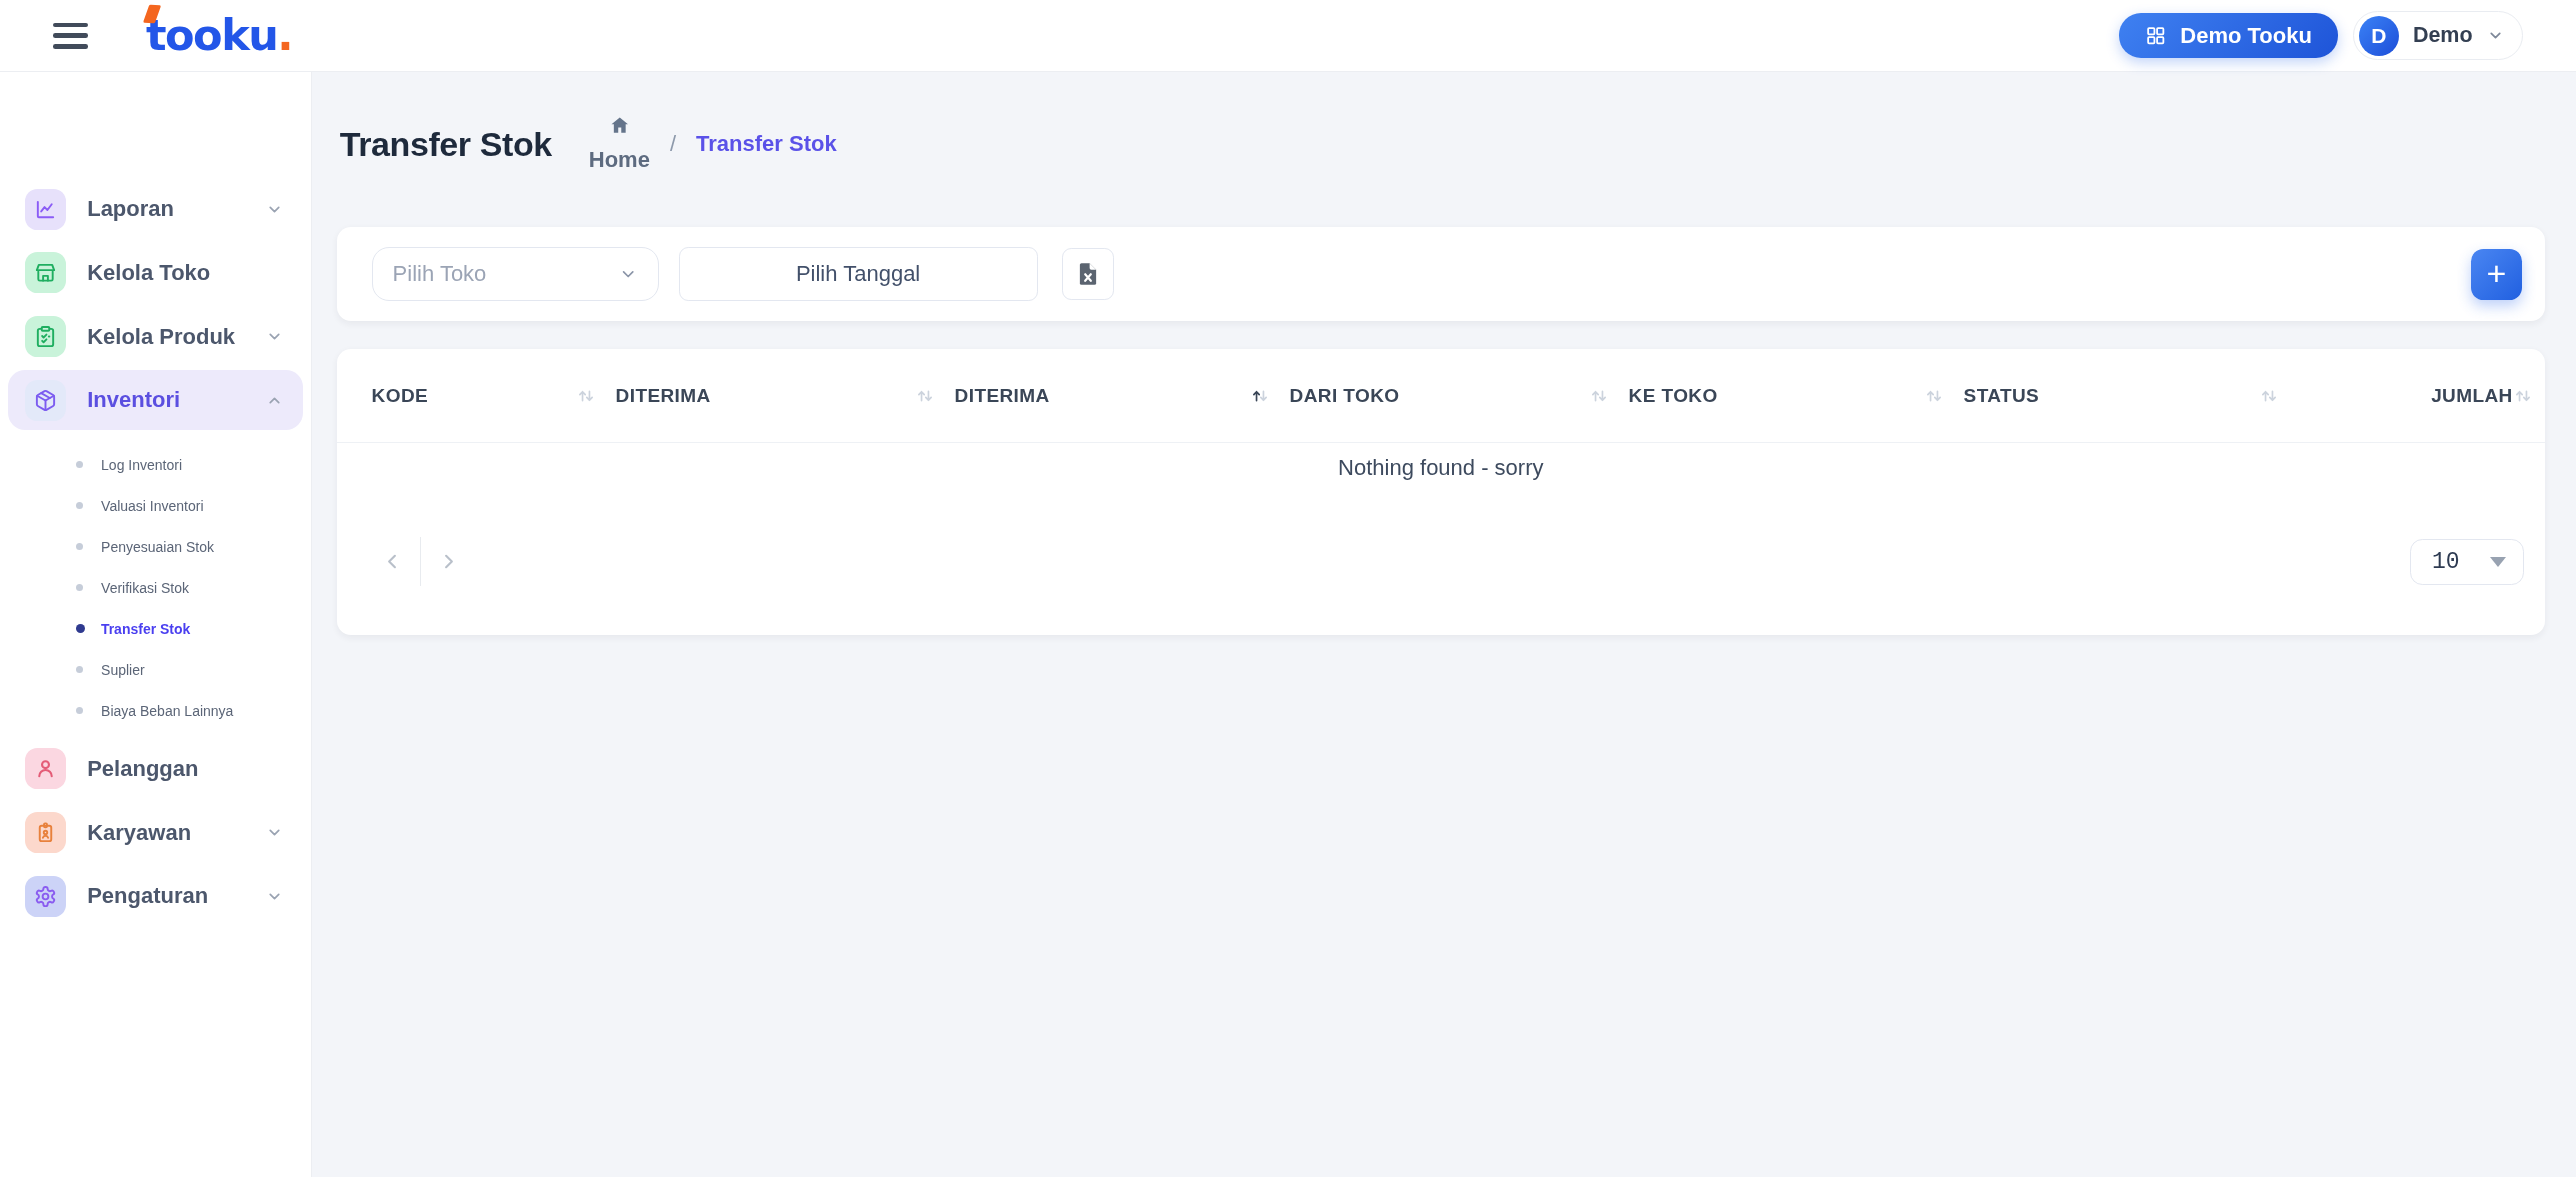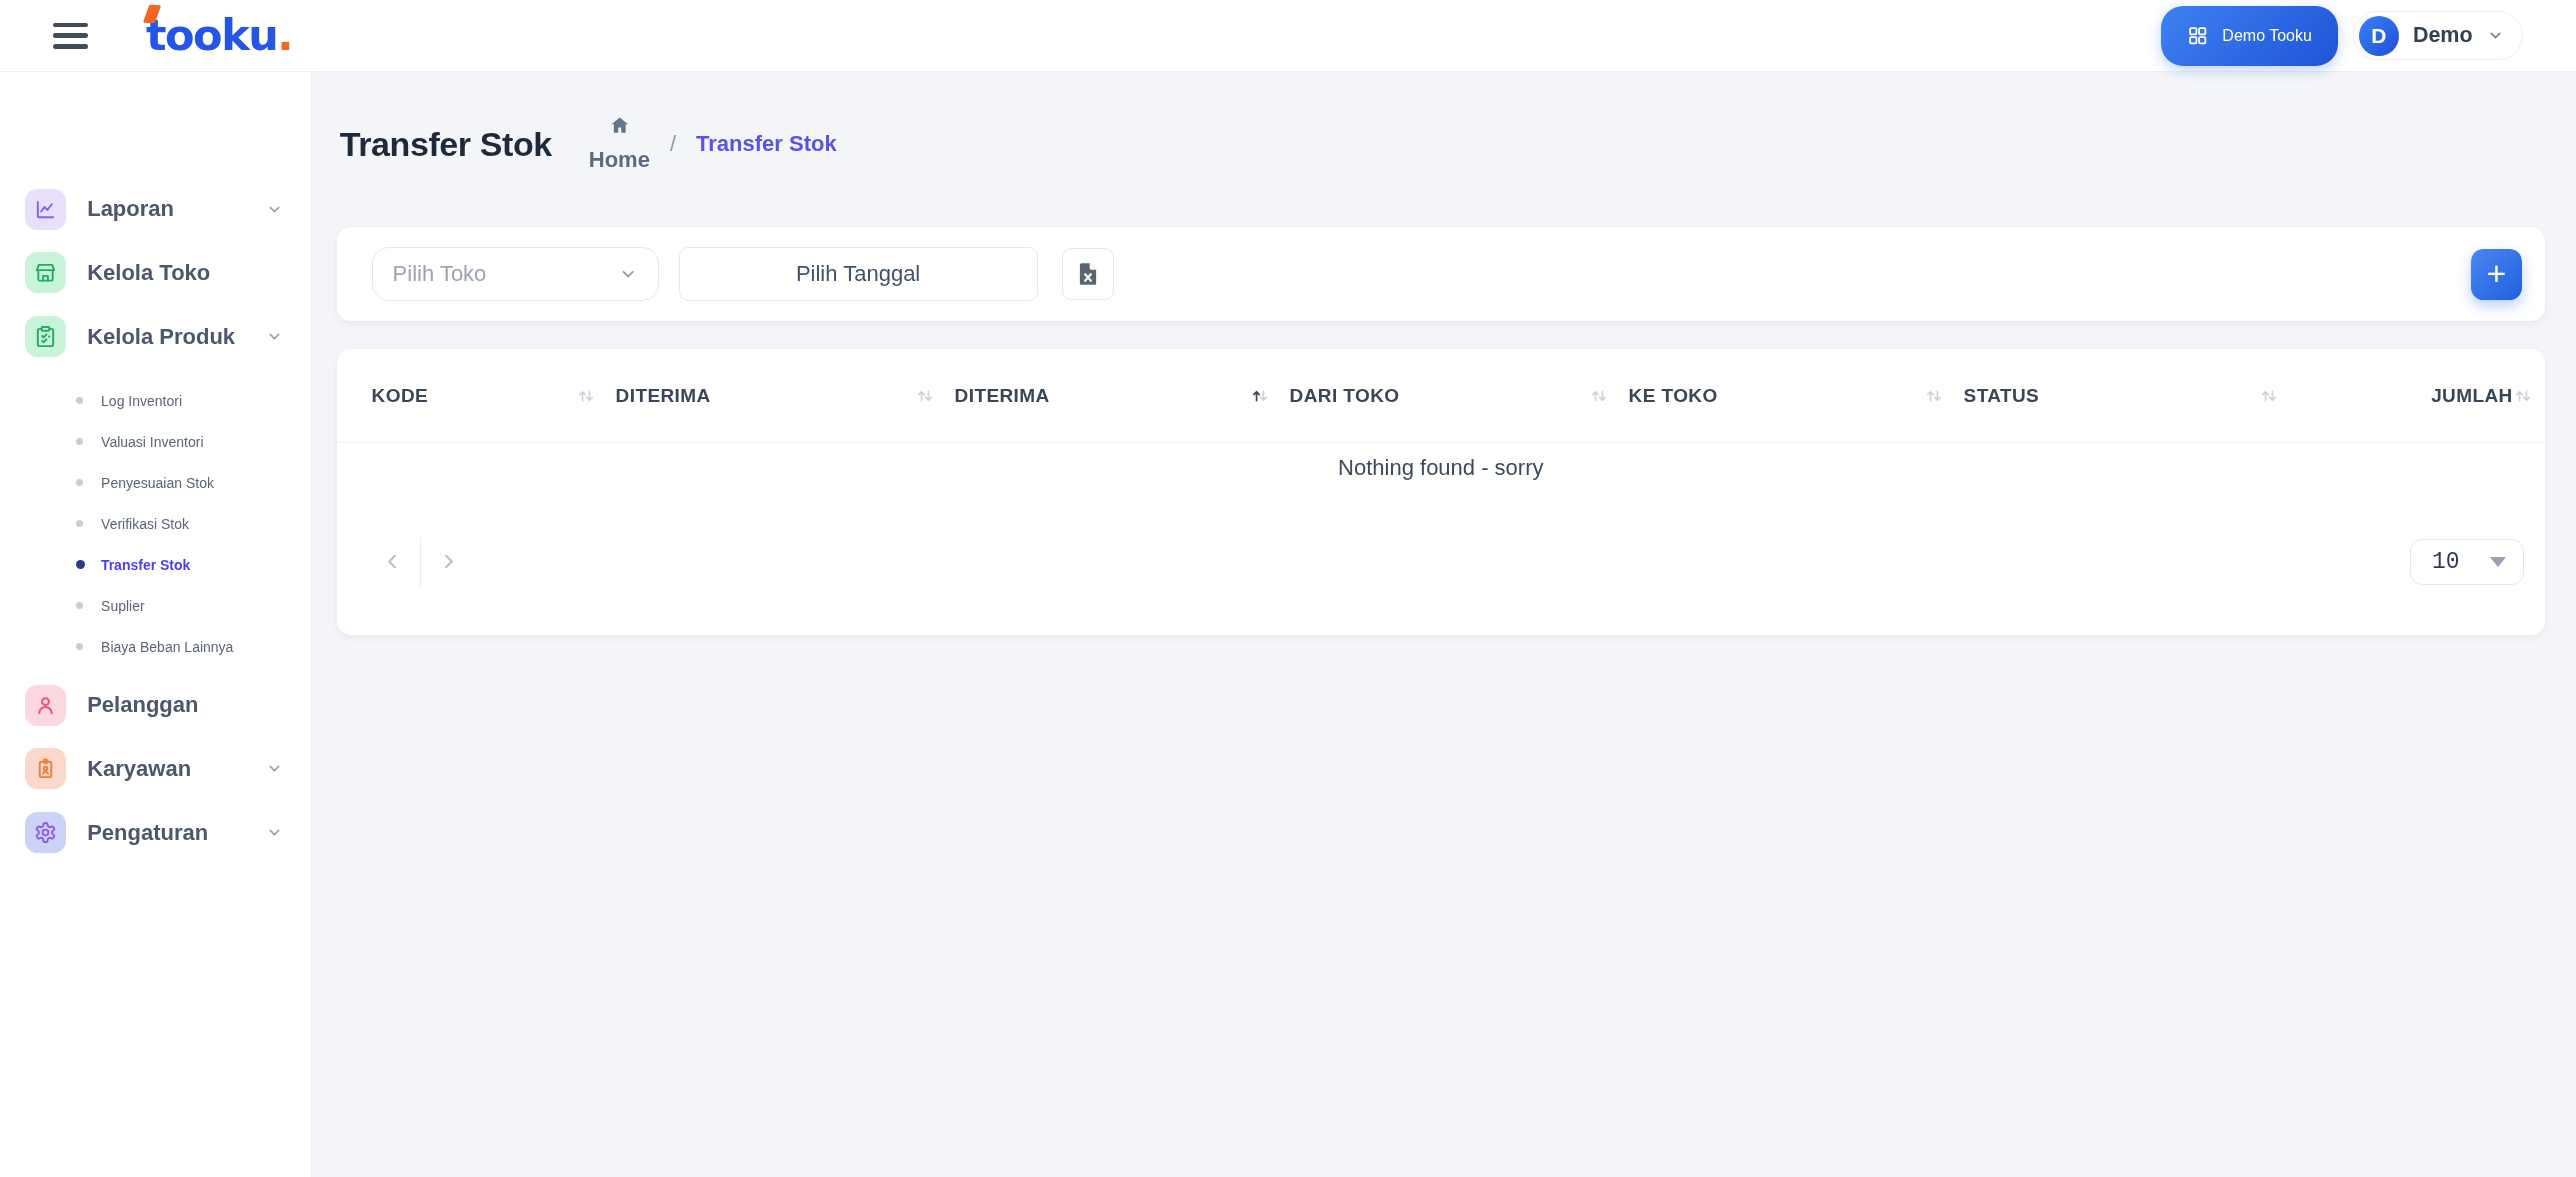--- a/index.html
+++ b/index.html
@@ -19,24 +19,24 @@
     display: flex; align-items: center; padding: 0 53px; z-index: 20;
   }
   .hamburger { width: 35px; height: 26px; display: flex; flex-direction: column; justify-content: space-between; background: none; border: none; cursor: pointer; }
   .hamburger i { display: block; height: 4.6px; border-radius: 2.3px; background: #414b5a; }
   .logo { margin-left: 58px; font-family: "DejaVu Sans", sans-serif; font-size: 43px; font-weight: bold; color: #2356e8; letter-spacing: -1.5px; position: relative; line-height: 1; }
   .logo .accent { position: absolute; left: 0; top: -9.2px; width: 11.5px; height: 18.4px; background: #f4661f; transform: skewX(-16deg) rotate(4deg); border-radius: 1.5px; }
   .logo .dot { color: #f4661f; }
 
   .topbar-right { margin-left: auto; display: flex; align-items: center; gap: 15.4px; }
   .store-btn {
-    display: flex; align-items: center; gap: 14px; height: 60px; padding: 0 26px;
+    display: flex; align-items: center; gap: 14px; height: 45px; padding: 0 26px;
     border-radius: 22px; border: none; cursor: pointer;
     background: linear-gradient(135deg, #3f81f1, #1e54d8);
-    color: #fff; font-size: 16px; font-weight: normal;
+    color: #fff; font-size: 22px; font-weight: bold;
     font-family: inherit;
     box-shadow: 0 4.6px 12.3px rgba(37, 99, 235, .28);
   }
   .user-chip {
     display: flex; align-items: center; gap: 14px; height: 49px; padding: 3.1px 18.4px 3.1px 4.6px;
     border-radius: 24.6px; border: 1.5px solid #e9ecf1; background: #fff; cursor: pointer;
   }
   .avatar {
     width: 40px; height: 40px; border-radius: 50%;
     background: linear-gradient(135deg, #3b82f6, #1d4ed8);
@@ -198,20 +198,34 @@
             <path d="M15.5 12H16"></path>
             <path d="m8.5 16.5 1.5 1.5 3-3"></path>
           </svg>
       </span>
       <span class="label">Kelola Produk</span>
       <svg class="chev" width="17" height="17" viewBox="0 0 24 24" fill="none" stroke="#9aa3b2" stroke-width="2.4" stroke-linecap="round" stroke-linejoin="round">
           <path d="m6 9 6 6 6-6"></path>
         </svg>
     </div>
 
+    <div class="nav-item active">
+      <span class="icon-box indigo">
+        <svg width="23" height="23" viewBox="0 0 24 24" fill="none" stroke="#7c5cf0" stroke-width="2" stroke-linecap="round" stroke-linejoin="round">
+            <path d="M21 16V8a2 2 0 0 0-1-1.73l-7-4a2 2 0 0 0-2 0l-7 4A2 2 0 0 0 3 8v8a2 2 0 0 0 1 1.73l7 4a2 2 0 0 0 2 0l7-4A2 2 0 0 0 21 16z"></path>
+            <path d="m3.3 7 8.7 5 8.7-5"></path>
+            <path d="M12 22V12"></path>
+            <path d="m7.5 4.3 9 5.1"></path>
+          </svg>
+      </span>
+      <span class="label">Inventori</span>
+      <svg class="chev" width="17" height="17" viewBox="0 0 24 24" fill="none" stroke="#9aa3b2" stroke-width="2.4" stroke-linecap="round" stroke-linejoin="round">
+          <path d="m6 15 6-6 6 6"></path>
+        </svg>
+    </div>
 
     <div class="submenu">
       <div class="sub-item">
         <span class="bullet"></span>
         <span>Log Inventori</span>
       </div>
       <div class="sub-item">
         <span class="bullet"></span>
         <span>Valuasi Inventori</span>
       </div>

